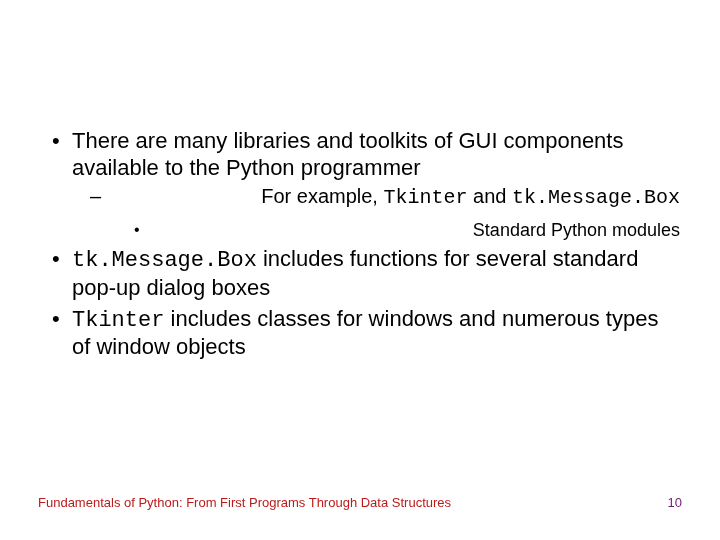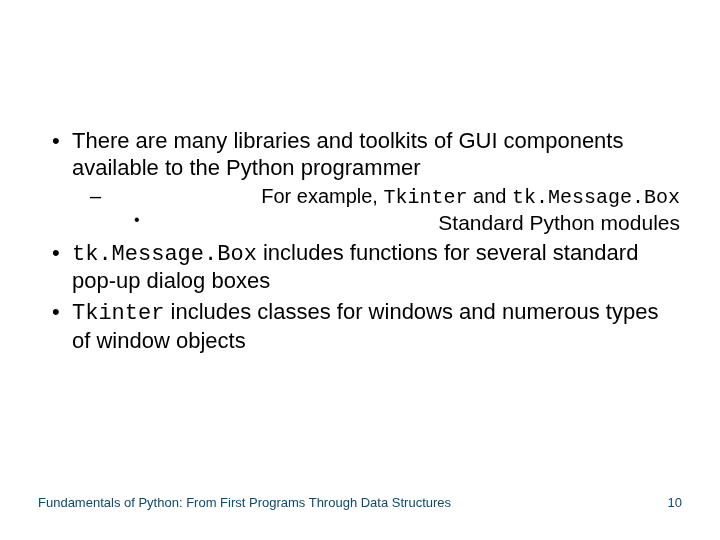--- a/index.html
+++ b/index.html
@@ -66,51 +66,51 @@
     padding-left: 18px;
   }
   ul.lvl2 > li::before {
     content: "–";
     position: absolute;
     left: 0;
     top: 0;
   }
   ul.lvl3 {
     list-style: none;
-    margin: 0 0 0 0;
+    margin: 10px 0 0 0;
     padding: 0 0 0 26px;
-    font-size: 21px;
+    font-size: 18px;
   }
   ul.lvl3 > li {
     position: relative;
     padding-left: 16px;
   }
   ul.lvl3 > li::before {
     content: "•";
     position: absolute;
     left: 0;
     top: 0;
     font-size: 16px;
   }
   .mono {
     font-family: "Courier New", Courier, monospace;
   }
   .footer-left {
     position: absolute;
     left: 38px;
     bottom: 30px;
     font-size: 13px;
-    color: #0c4a6e;
+    color: #b91c1c;
   }
   .footer-right {
     position: absolute;
     right: 38px;
     bottom: 30px;
     font-size: 13px;
-    color: #0c4a6e;
+    color: #701a75;
   }
 </style>
 </head>
 <body>
 
 <div class="slide">
 
 
   <div class="body">
     <ul class="lvl1">

